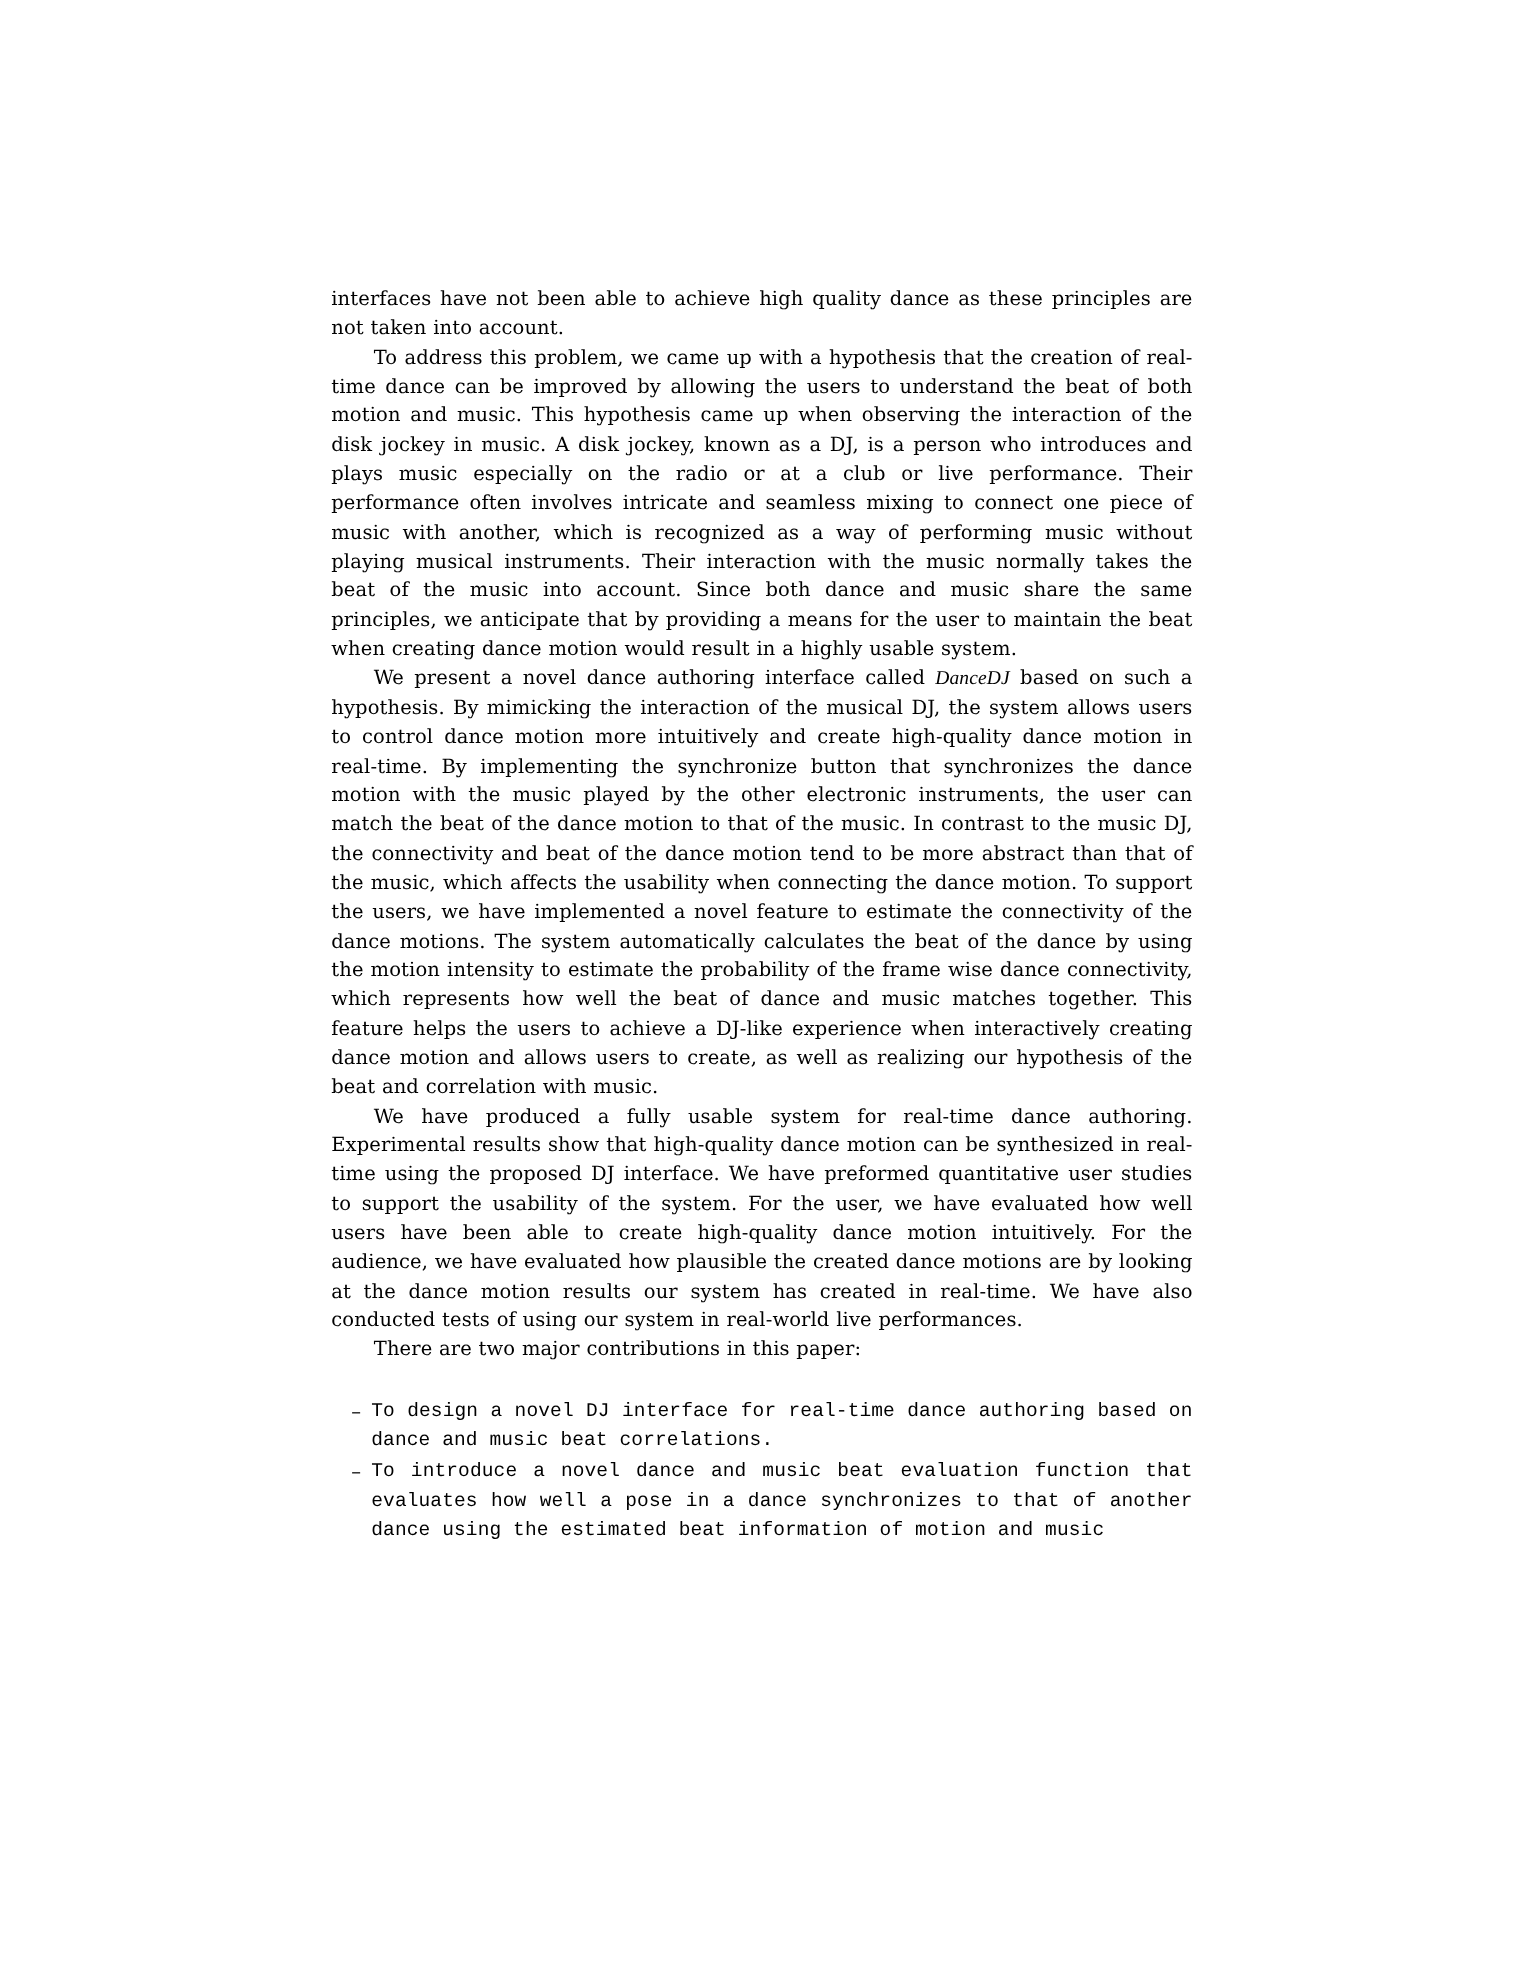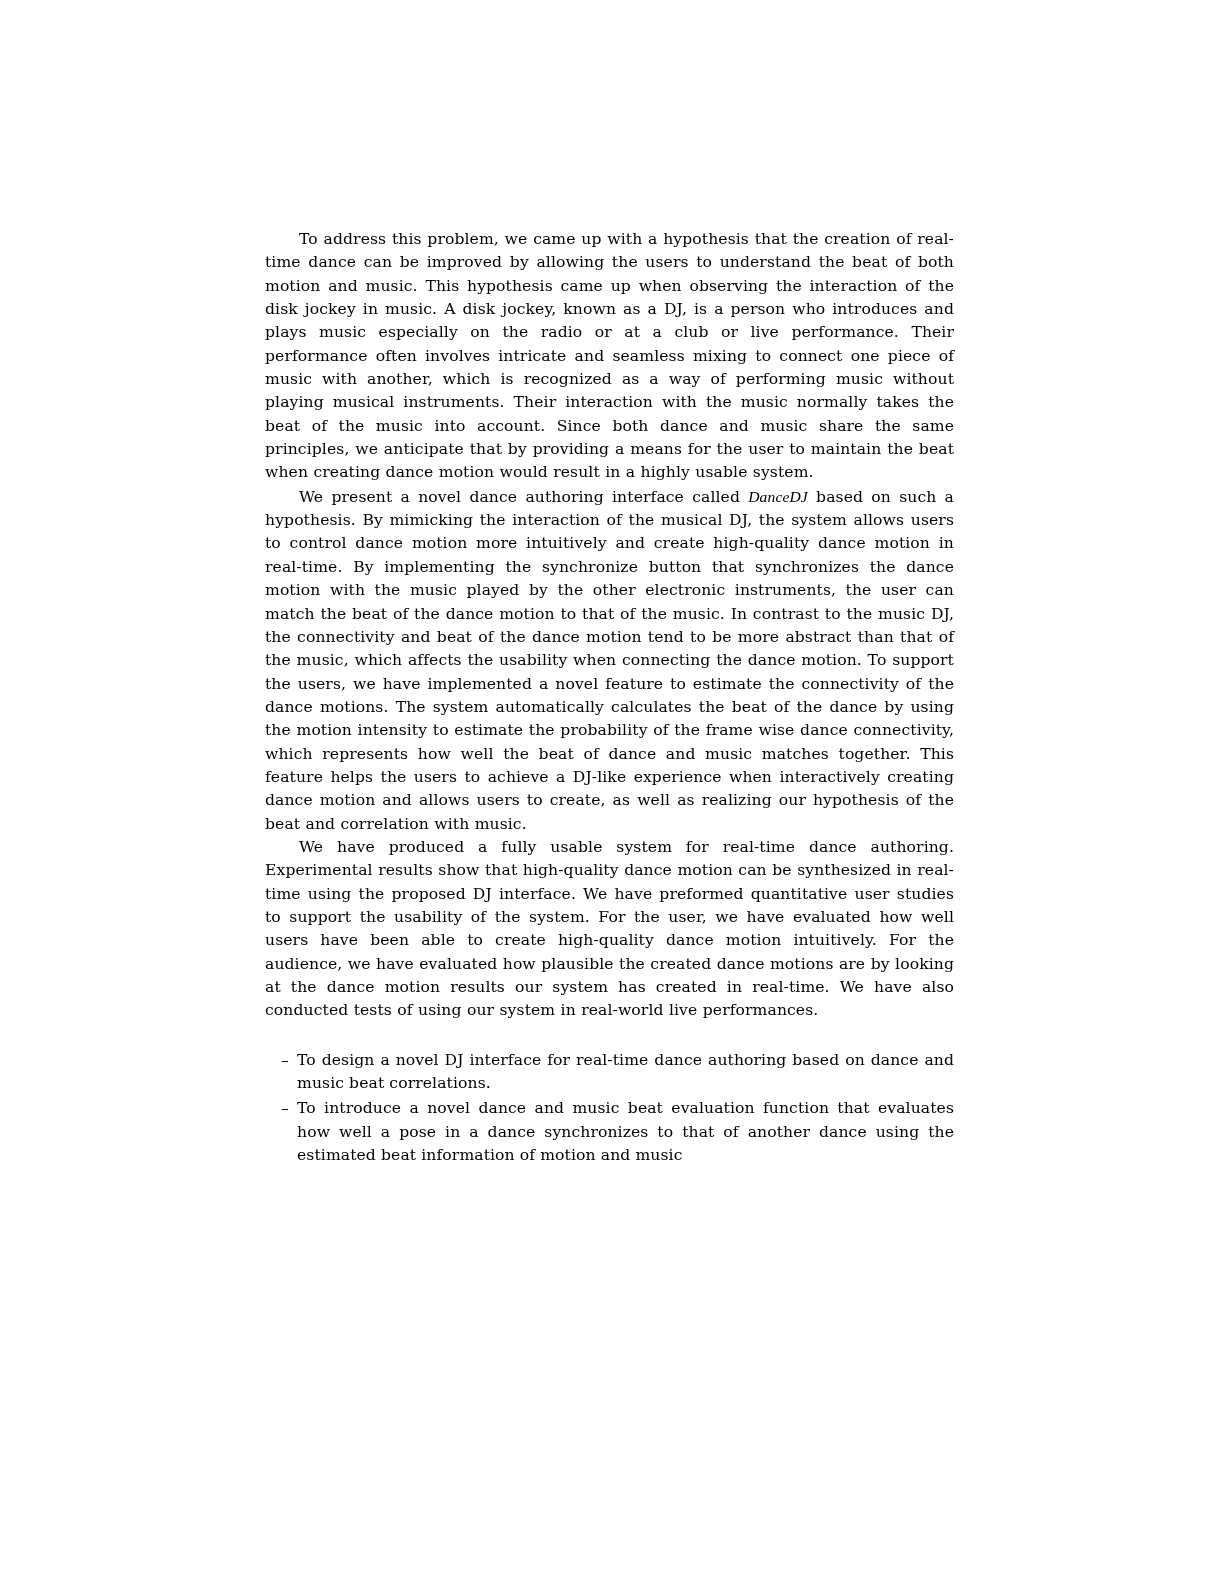--- a/index.html
+++ b/index.html
@@ -83,37 +83,40 @@
   ul.contrib-list li .dash {
     position: absolute;
     left: 16px;
     top: 0;
     font-size: 15.6px;
     line-height: 23.35px;
   }
   ul.contrib-list li .itemtext {
     display: block;
     text-align: justify;
+    font-family: Liberation Mono, monospace;
   }
   
   ul.contrib-list li:last-child { margin-bottom: 0; }
 </style>
 </head>
 <body>
 
 <div id="page">
   <div id="textblock">
 
+    <p class="para noindent">interfaces have not been able to achieve high quality dance as these principles are not taken into account.</p>
 
     <p class="para indent">To address this problem, we came up with a hypothesis that the creation of real-time dance can be improved by allowing the users to understand the beat of both motion and music. This hypothesis came up when observing the interaction of the disk jockey in music. A disk jockey, known as a DJ, is a person who introduces and plays music especially on the radio or at a club or live performance. Their performance often involves intricate and seamless mixing to connect one piece of music with another, which is recognized as a way of performing music without playing musical instruments. Their interaction with the music normally takes the beat of the music into account. Since both dance and music share the same principles, we anticipate that by providing a means for the user to maintain the beat when creating dance motion would result in a highly usable system.</p>
 
     <p class="para indent"><span>We present a novel dance authoring interface called </span><em class="title-italic">DanceDJ</em><span> based on such a hypothesis. By mimicking the interaction of the musical DJ, the system allows users to control dance motion more intuitively and create high-quality dance motion in real-time. By implementing the synchronize button that synchronizes the dance motion with the music played by the other electronic instruments, the user can match the beat of the dance motion to that of the music. In contrast to the music DJ, the connectivity and beat of the dance motion tend to be more abstract than that of the music, which affects the usability when connecting the dance motion. To support the users, we have implemented a novel feature to estimate the connectivity of the dance motions. The system automatically calculates the beat of the dance by using the motion intensity to estimate the probability of the frame wise dance connectivity, which represents how well the beat of dance and music matches together. This feature helps the users to achieve a DJ-like experience when interactively creating dance motion and allows users to create, as well as realizing our hypothesis of the beat and correlation with music.</span></p>
 
     <p class="para indent">We have produced a fully usable system for real-time dance authoring. Experimental results show that high-quality dance motion can be synthesized in real-time using the proposed DJ interface. We have preformed quantitative user studies to support the usability of the system. For the user, we have evaluated how well users have been able to create high-quality dance motion intuitively. For the audience, we have evaluated how plausible the created dance motions are by looking at the dance motion results our system has created in real-time. We have also conducted tests of using our system in real-world live performances.</p>
 
+    <p class="para indent">There are two major contributions in this paper:</p>
 
     <ul class="contrib-list">
       <li>
           <span class="dash">–</span>
           <span class="itemtext">To design a novel DJ interface for real-time dance authoring based on dance and music beat correlations.</span>
         </li>
       <li>
           <span class="dash">–</span>
           <span class="itemtext">To introduce a novel dance and music beat evaluation function that evaluates how well a pose in a dance synchronizes to that of another dance using the estimated beat information of motion and music</span>
         </li>

